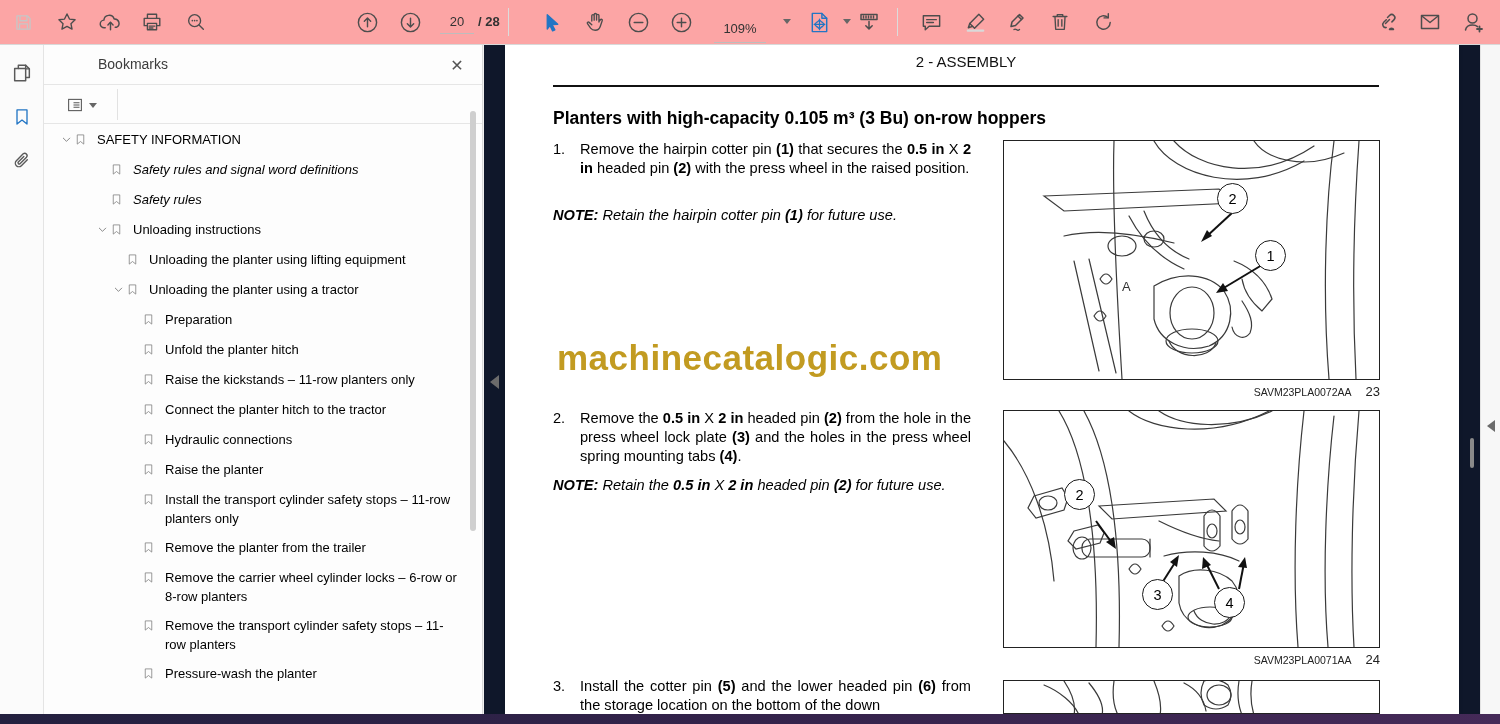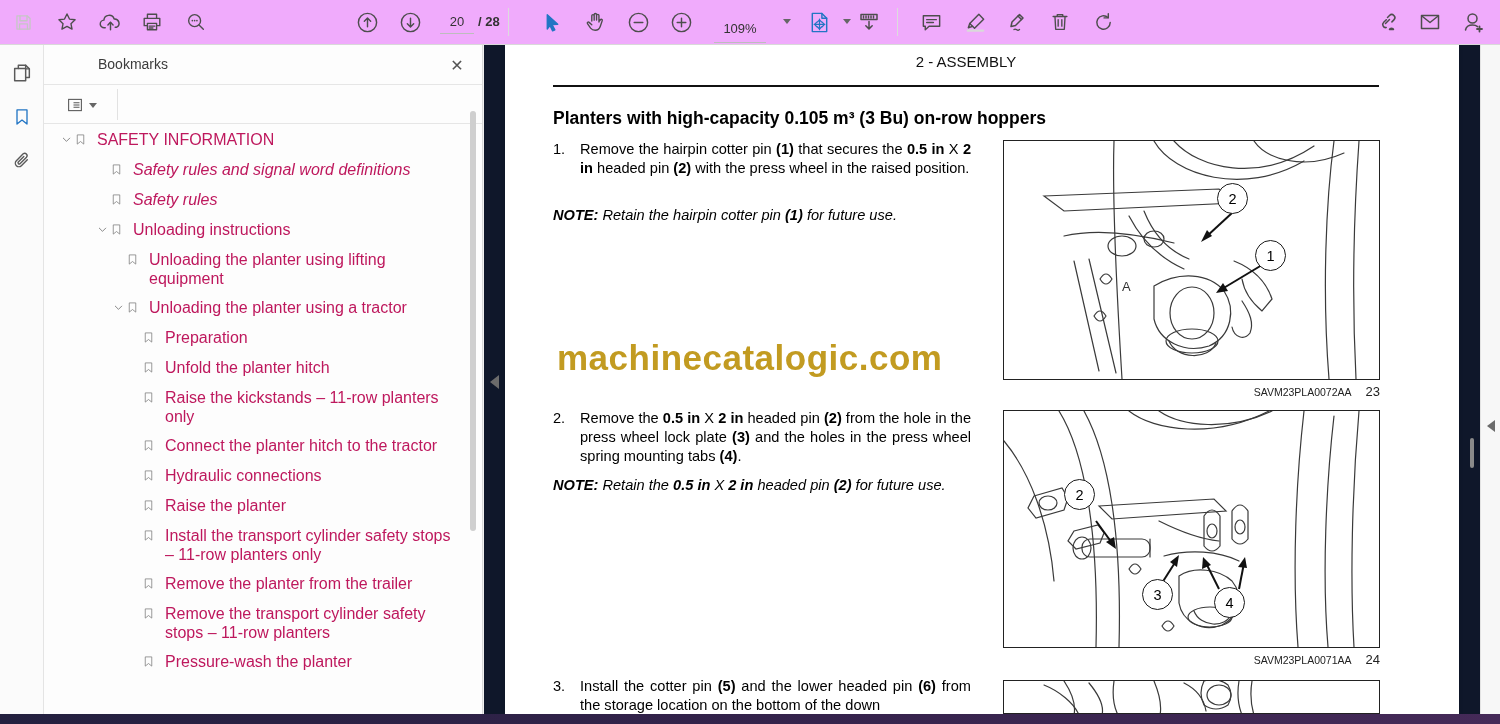--- a/index.html
+++ b/index.html
@@ -1,21 +1,21 @@
 <!DOCTYPE html>
 <html><head>
 <meta charset="utf-8">
 <style>
   * { margin:0; padding:0; box-sizing:border-box; }
   html,body { width:1500px; height:724px; overflow:hidden;
     font-family:"Liberation Sans", sans-serif; background:#f1f1f1; }
 
   
   .toolbar { position:absolute; left:0; top:0; width:1500px; height:45px;
-    background:#f0abfc; border-bottom:1px solid #d9d9d9; z-index:30; }
+    background:#fca5a5; border-bottom:1px solid #d9d9d9; z-index:30; }
   .tbtn { position:absolute; top:3px; width:38px; height:38px; display:flex;
     align-items:center; justify-content:center; border-radius:3px; cursor:pointer; }
   .tbtn svg { stroke:#4d4d4d; fill:none; stroke-width:1.5;
     stroke-linecap:round; stroke-linejoin:round; }
   .tbtn.disabled svg { stroke:#c6c6c6; }
   .tdivider { position:absolute; top:8px; width:1px; height:28px; background:#dcdcdc; }
   .pagebox { position:absolute; left:440px; top:10px; width:34px; height:24px;
     border:none; border-bottom:1px solid #bdbdbd; text-align:center;
     font-size:13px; color:#333; background:transparent; font-family:"Liberation Sans",sans-serif; }
   .pagetotal { position:absolute; left:478px; top:14px; font-size:13px; color:#333;font-weight:bold; }
@@ -41,21 +41,21 @@
     display:flex; align-items:center; justify-content:center; font-size:16px;
     color:#555; cursor:pointer; }
   .panel-tools { position:relative; height:39px; border-bottom:1px solid #e6e6e6; }
   .opts-btn { position:absolute; left:15px; top:7px; width:44px; height:26px;
     display:flex; align-items:center; justify-content:center; gap:5px; cursor:pointer; }
   .opts-btn svg { stroke:#555; fill:none; stroke-width:1.4; }
   .opts-divider { position:absolute; left:73px; top:4px; width:1px; height:31px; background:#e2e2e2; }
 
   .tree { position:absolute; left:0; top:80px; width:424px; bottom:0; overflow:hidden; }
   .trow { display:flex; align-items:flex-start; padding:5px 8px 5px 0;
-    min-height:30px; cursor:pointer; color:#be185d; font-size:16px; line-height:19px; }
+    min-height:30px; cursor:pointer; color:#000000; font-size:13px; line-height:19px; }
   .chev { width:16px; height:19px; flex:0 0 16px; display:flex; align-items:center;
     justify-content:center; cursor:pointer; }
   .chev svg { stroke:#555; fill:none; stroke-width:1.5; stroke-linecap:round; stroke-linejoin:round;}
   .bmico { width:14px; height:19px; flex:0 0 14px; margin-right:9px; display:flex; align-items:center; }
   .bmico svg { stroke:#7a7a7a; fill:none; stroke-width:1.4; stroke-linejoin:round; }
   .lvl0 { padding-left:14px; } .lvl1 { padding-left:50px; }
   .lvl2 { padding-left:66px; } .lvl3 { padding-left:82px; }
   .lvl1.nochev { padding-left:66px;font-style:italic; } .lvl2.nochev { padding-left:82px; }
   .lvl3.nochev { padding-left:98px; }
   .panel-scroll { position:absolute; right:6px; top:66px; width:6px; height:420px;
@@ -418,20 +418,28 @@
         </span>
       <span>Install the transport cylinder safety stops – 11-row planters only</span>
     </div>
     <div class="trow lvl3 nochev">
       <span class="bmico">
           <svg width="13" height="15" viewBox="0 0 24 24">
             <path d="M6 3.5h12v17l-6-4.8-6 4.8z"></path>
           </svg>
         </span>
       <span>Remove the planter from the trailer</span>
+    </div>
+    <div class="trow lvl3 nochev">
+      <span class="bmico">
+          <svg width="13" height="15" viewBox="0 0 24 24">
+            <path d="M6 3.5h12v17l-6-4.8-6 4.8z"></path>
+          </svg>
+        </span>
+      <span>Remove the carrier wheel cylinder locks – 6-row or 8-row planters</span>
     </div>
     <div class="trow lvl3 nochev">
       <span class="bmico">
           <svg width="13" height="15" viewBox="0 0 24 24">
             <path d="M6 3.5h12v17l-6-4.8-6 4.8z"></path>
           </svg>
         </span>
       <span>Remove the transport cylinder safety stops – 11-row planters</span>
     </div>
     <div class="trow lvl3 nochev">

